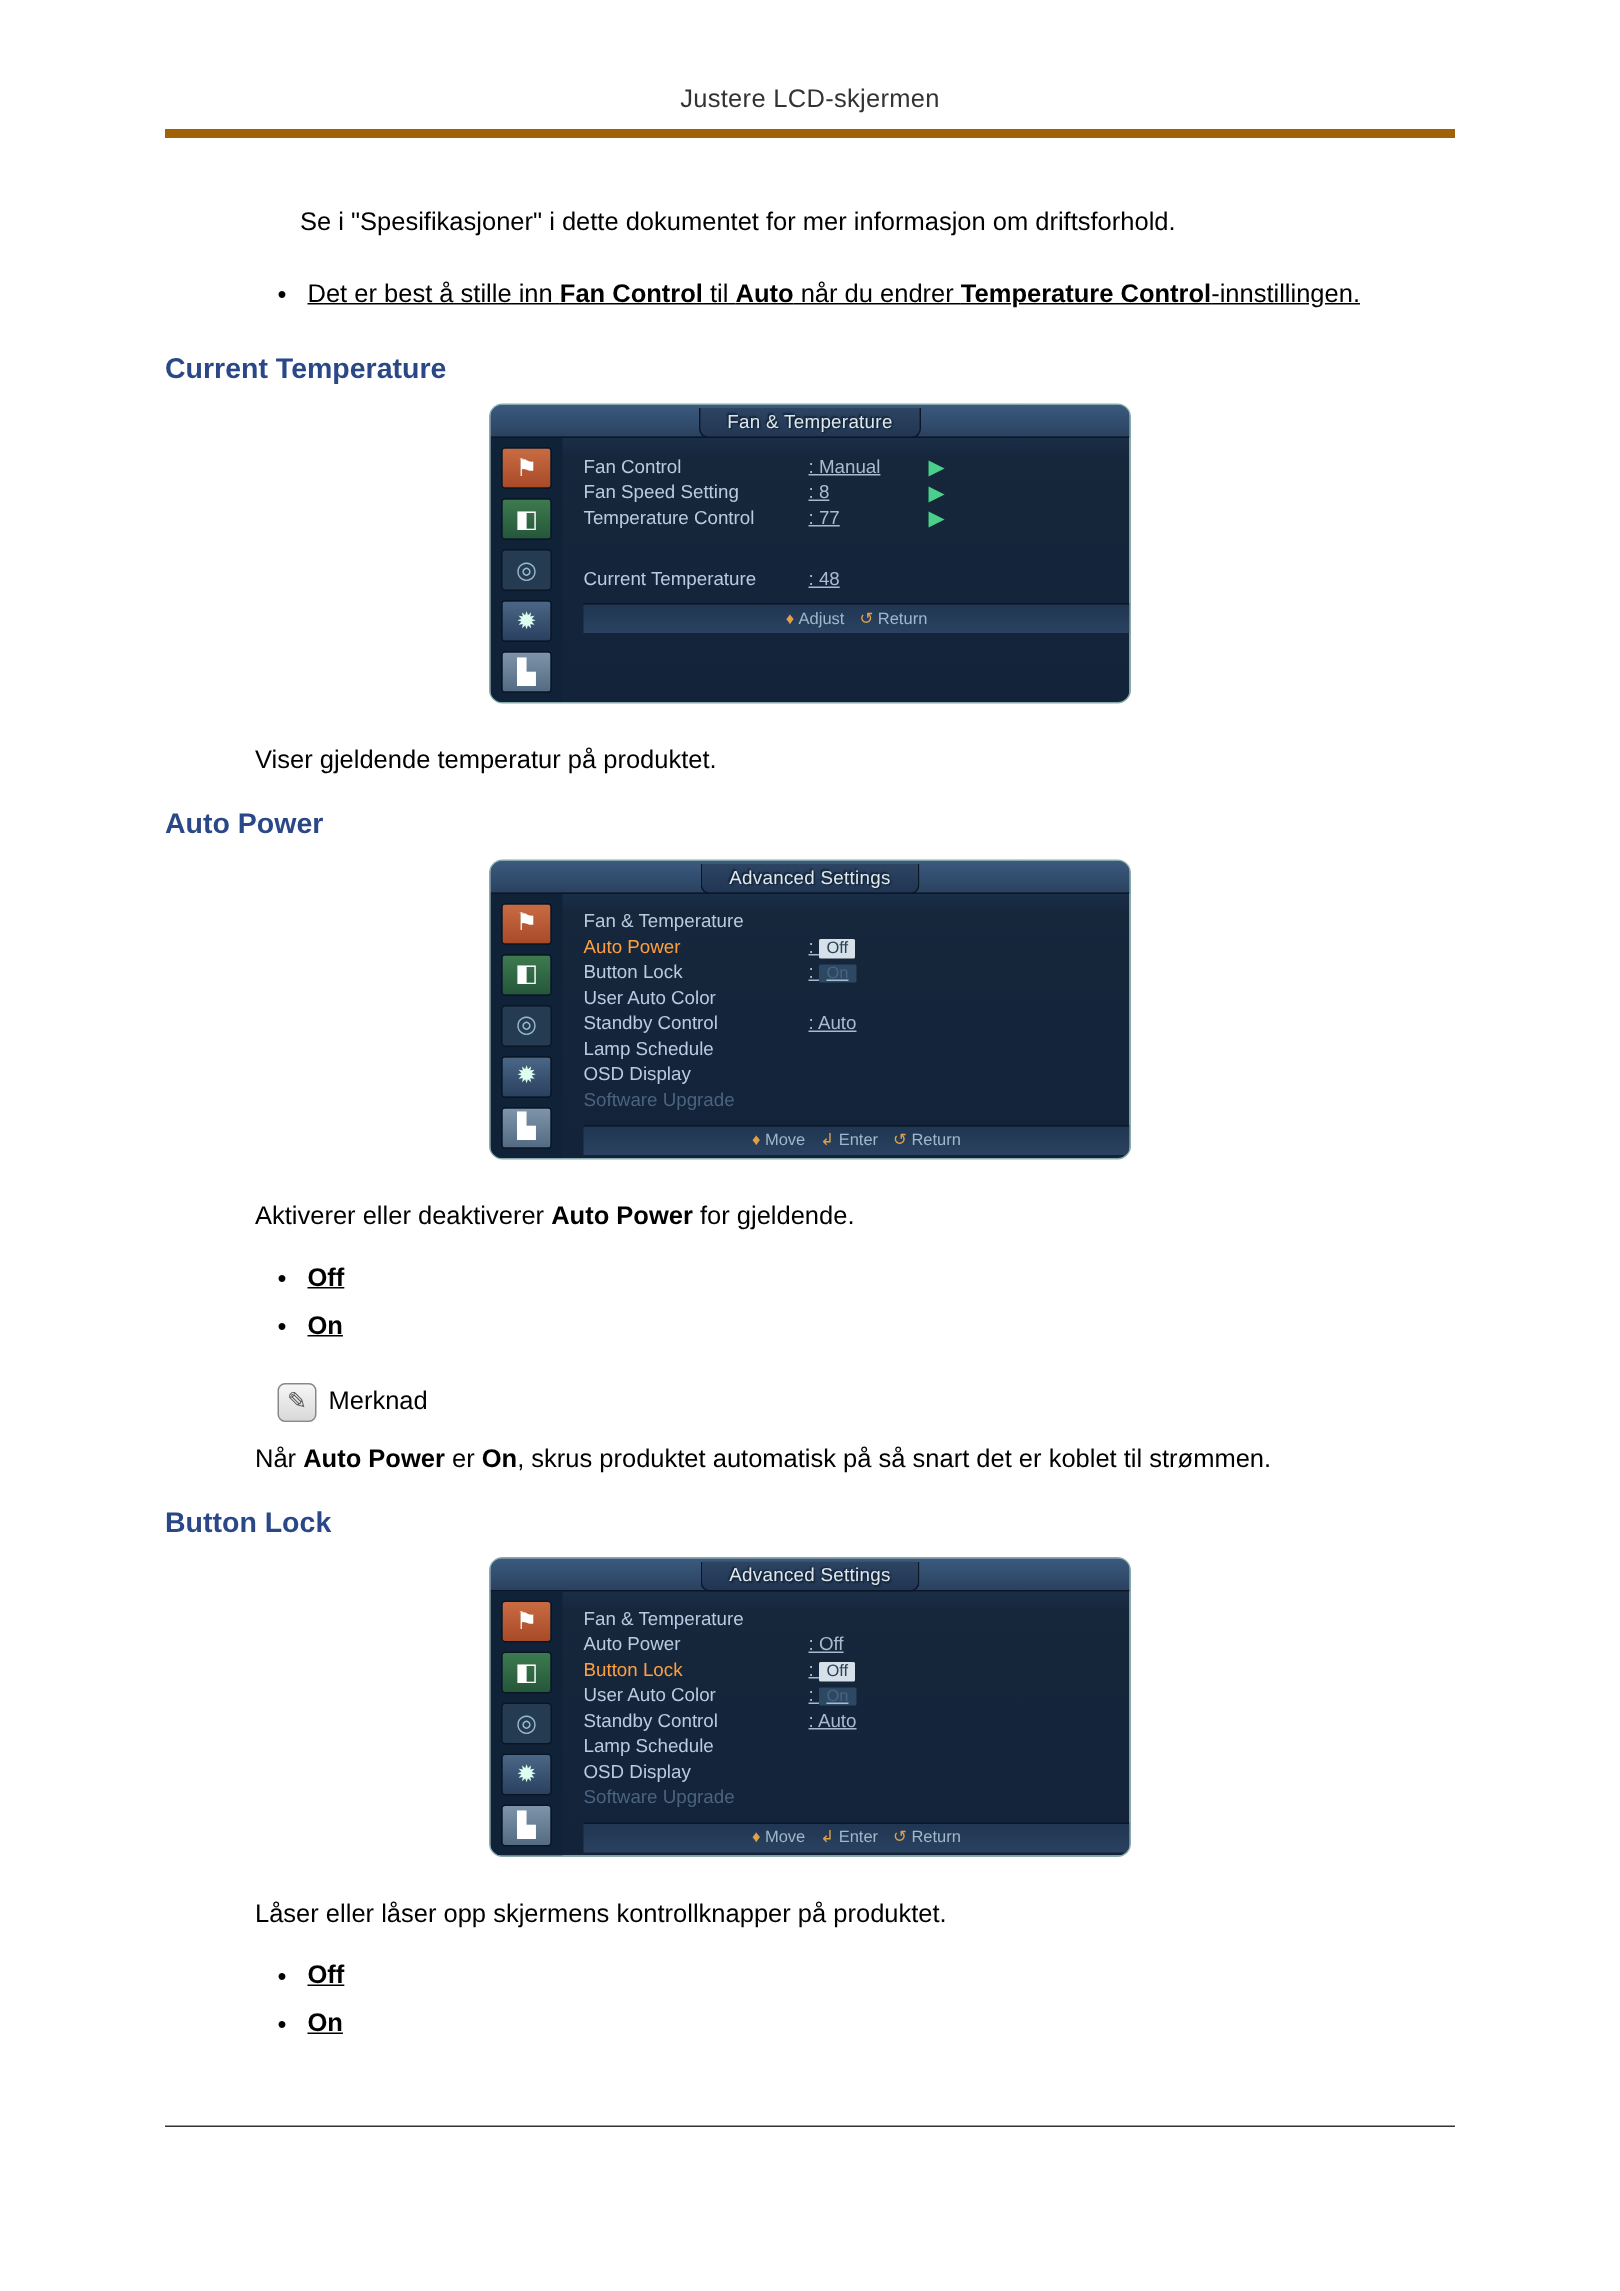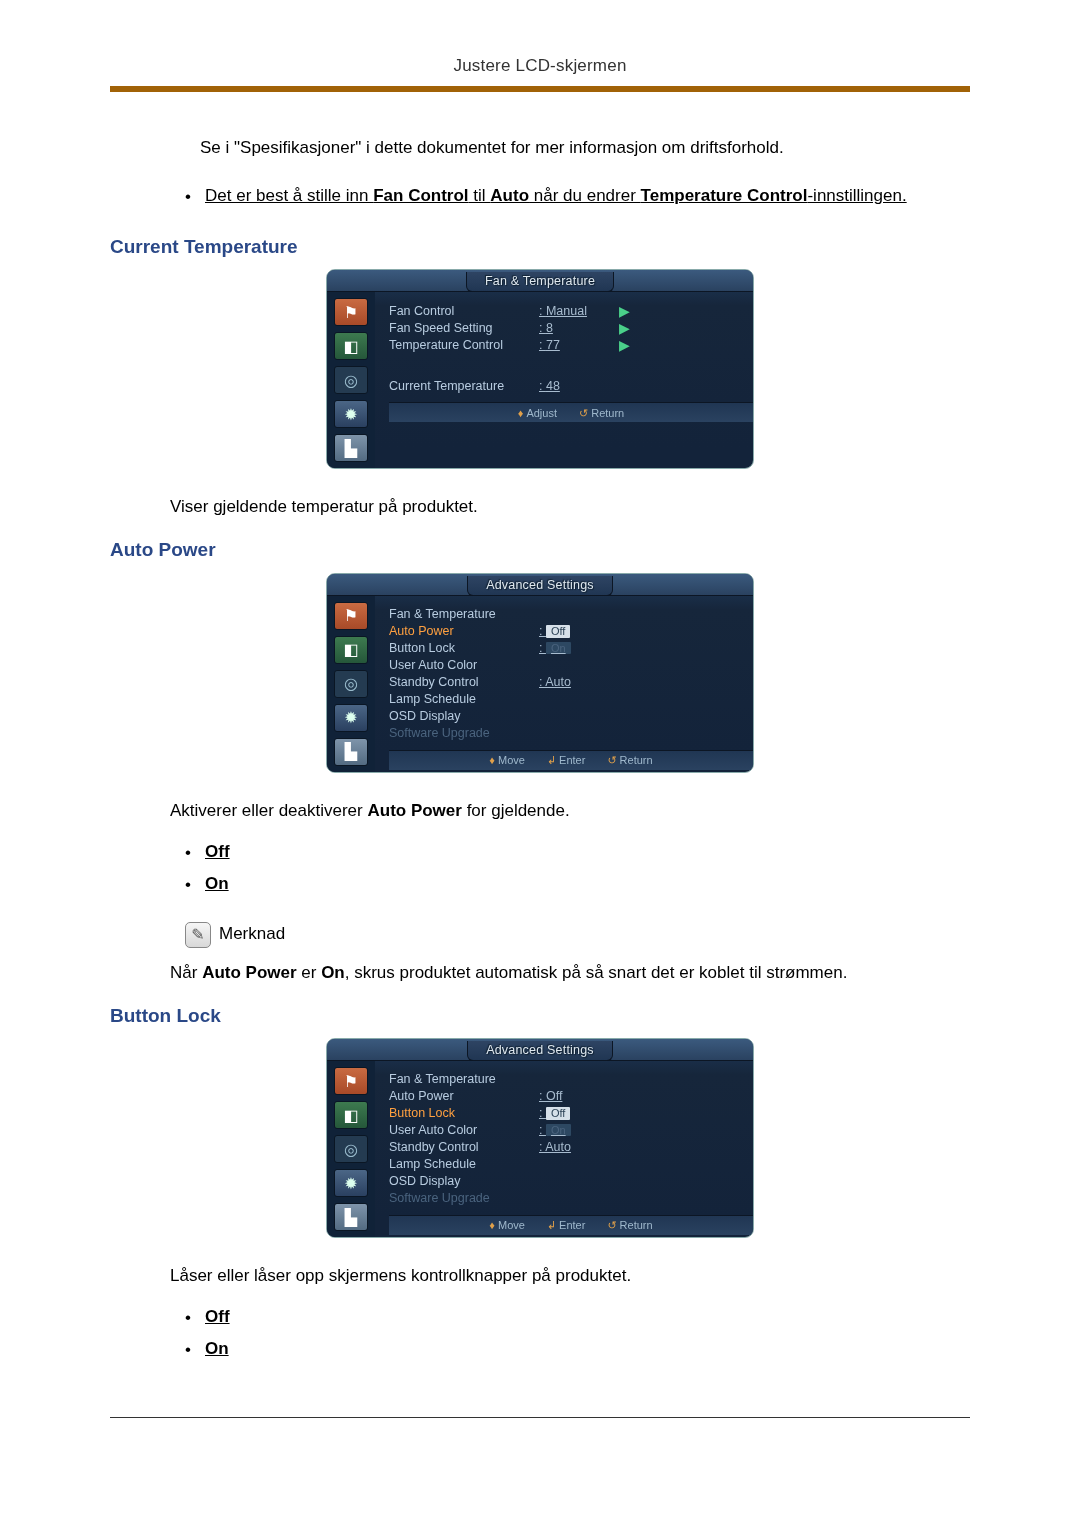--- a/index.html
+++ b/index.html
@@ -95,21 +95,21 @@
     .osd-dim { color:#4a637e; }
     .osd-hl { color:#ffa040; }
     .osd-gap { height: 24px; }
     .osd-foot {
       height: 20px;
       background: linear-gradient(#203653, #2a4260);
       border-top: 1px solid #0c1624;
       color:#9fb8cc;
       font-size: 11px;
       display: flex; align-items: center; justify-content: center;
-      gap: 22px;
+      gap: 10px;
       margin-top: 8px;
     }
     .osd-foot .ficon { color:#e0a04a; margin-right:3px; }
     .desc { margin-left: 60px; margin-bottom: 18px; }
     .merknad-row { margin-left: 75px; display: flex; align-items: center; margin-bottom: 14px; margin-top: 14px; }
     .merknad-icon {
       width: 26px; height: 26px; border-radius: 5px; border:1px solid #888;
       background: linear-gradient(#f6f6f6,#d8d8d8);
       display:flex; align-items:center; justify-content:center;
       margin-right: 8px; color:#555; font-size:16px;

